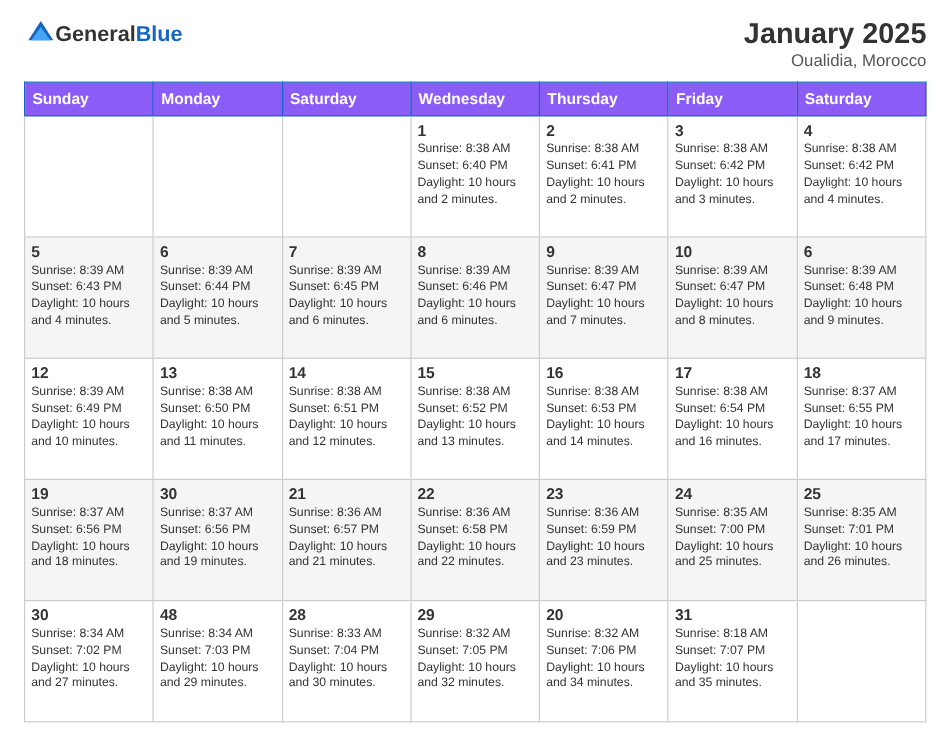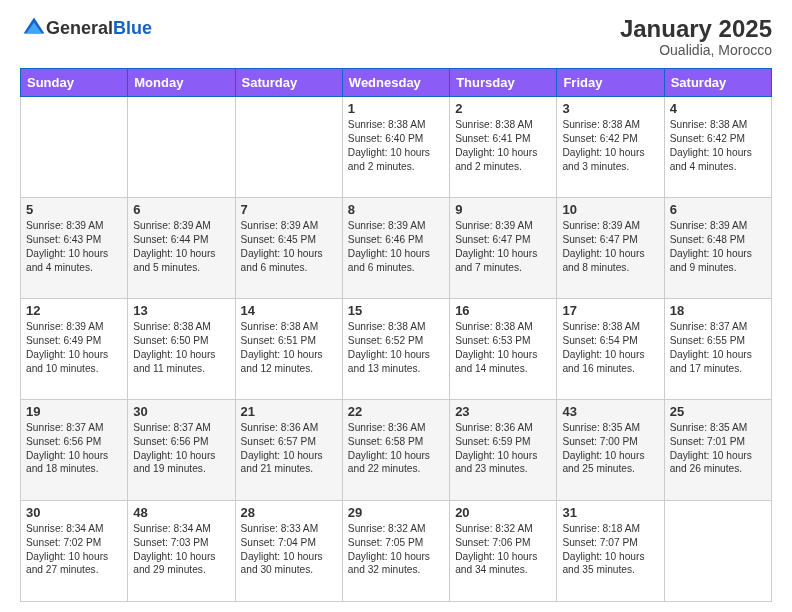--- a/index.html
+++ b/index.html
@@ -295,21 +295,21 @@
 and 22 minutes.</div>
           </td>
           <td>
             <div class="day-number">23</div>
             <div class="day-info" style="white-space: pre-line;">Sunrise: 8:36 AM
 Sunset: 6:59 PM
 Daylight: 10 hours
 and 23 minutes.</div>
           </td>
           <td>
-            <div class="day-number">43</div>
+            <div class="day-number">24</div>
             <div class="day-info" style="white-space: pre-line;">Sunrise: 8:35 AM
 Sunset: 7:00 PM
 Daylight: 10 hours
 and 25 minutes.</div>
           </td>
           <td>
             <div class="day-number">25</div>
             <div class="day-info" style="white-space: pre-line;">Sunrise: 8:35 AM
 Sunset: 7:01 PM
 Daylight: 10 hours

